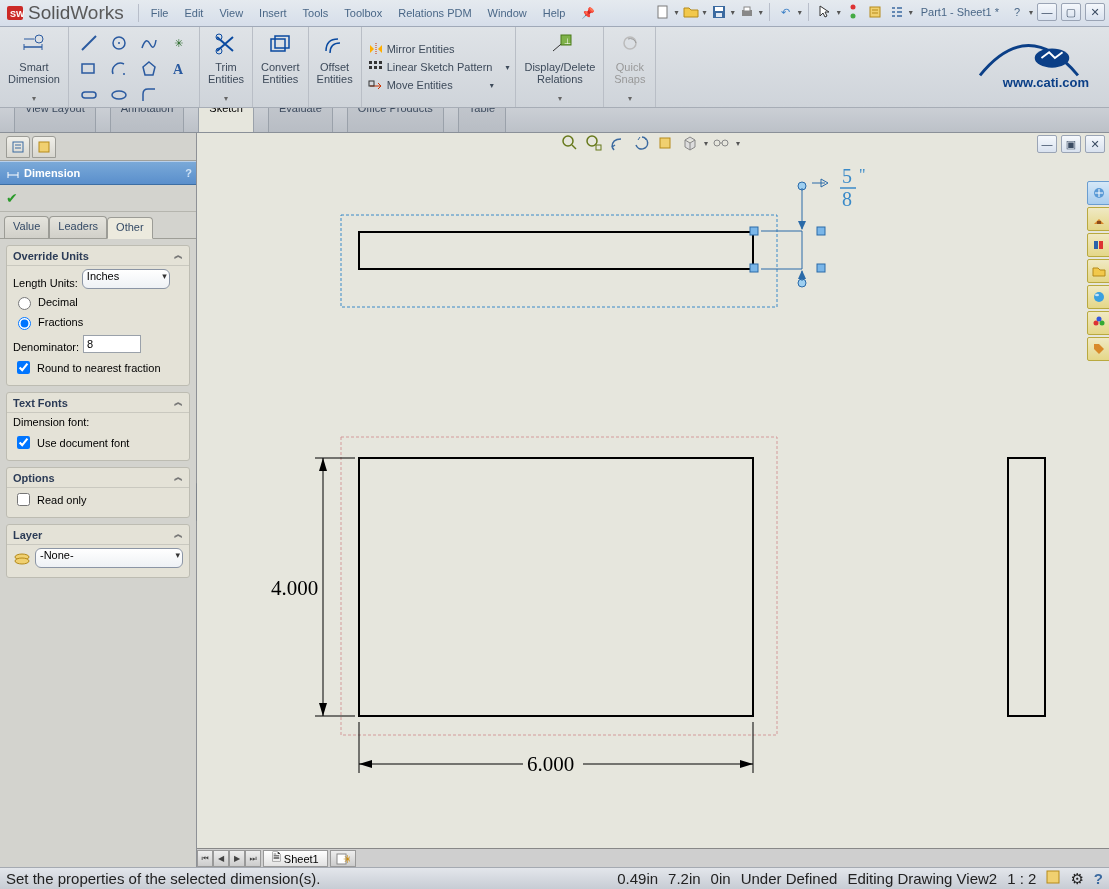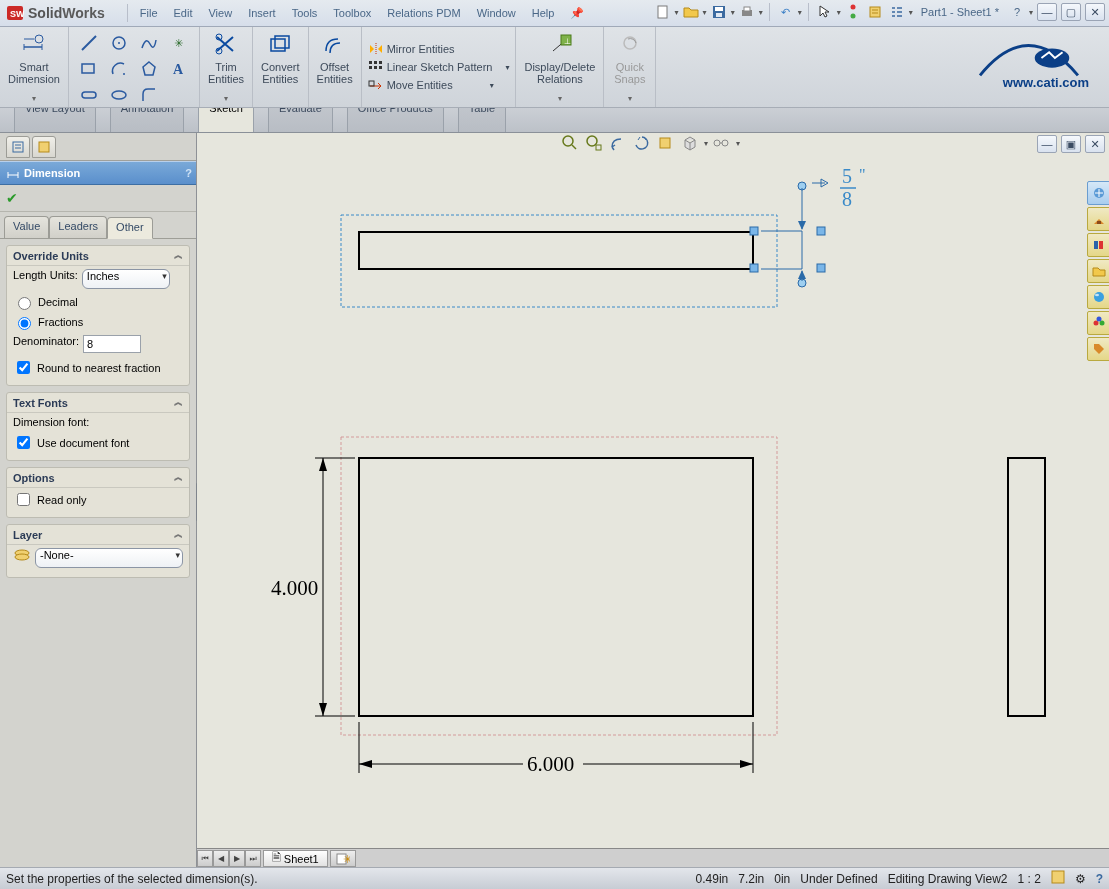--- a/index.html
+++ b/index.html
@@ -1,19 +1,19 @@
 <!DOCTYPE html>
 <html><head>
 <meta charset="utf-8">
 <style>
 html,body{margin:0;padding:0;font-family:"Segoe UI",Tahoma,Arial,sans-serif;font-size:11px;color:#000;background:#e8e8e8;overflow:hidden;width:1109px;height:889px}
 .titlebar{height:26px;background:linear-gradient(#e5eaef,#d6deea);display:flex;align-items:center;border-bottom:1px solid #a0a9b8;position:relative}
 .sw-logo{width:18px;height:18px;margin:0 4px 0 6px;display:flex;align-items:flex-end;justify-content:center}
 .sw-logo svg{width:18px;height:18px}
-.app-name{font-weight:700;color:#5b5b5b;font-size:14px;margin-right:18px}
+.app-name{font-weight:400;color:#5b5b5b;font-size:19px;margin-right:10px}
 .app-name .solid{color:#555}
 .menu{display:flex;color:#4a6787}
 .menu span{padding:4px 8px;cursor:default}
 .title-right{position:absolute;right:4px;top:3px;display:flex;align-items:center;gap:2px}
 .ticon{width:16px;height:16px;display:inline-flex;align-items:center;justify-content:center;margin:0 2px;color:#3b6aa0}
 .doc-name{color:#4a6787;margin:0 6px}
 .win-btn{width:18px;height:16px;border:1px solid #9aa4b5;margin-left:2px;background:linear-gradient(#f5f8fc,#d9e2ef);border-radius:2px;display:flex;align-items:center;justify-content:center;color:#3b4c63}
 .vsep{width:1px;height:18px;background:#b8beca;margin:0 4px}
 .ribbon-tools{height:80px;background:linear-gradient(#dfe3e7,#cfd4da);border-bottom:1px solid #a7adb6;display:flex;position:relative}
 .big-btn{display:flex;flex-direction:column;align-items:center;justify-content:flex-start;padding:4px 8px 0;min-width:52px;text-align:center;color:#3d4a5a;line-height:12px;border-right:1px solid #b9bec6;height:100%;box-sizing:border-box;position:relative}
@@ -41,34 +41,34 @@
 .pm-header .gicon{margin-right:4px}
 .pm-help{position:absolute;right:4px;color:#d0e3f6;font-weight:700}
 .pm-ok{height:22px;padding:2px 6px;border-bottom:1px solid #b5b5ae;display:flex;align-items:center}
 .prop-tabs{display:flex;padding:4px 0 0 4px;border-bottom:1px solid #9e9e97;height:22px;background:#d3d3ce}
 .prop-tab{padding:3px 8px;border:1px solid #9c9c96;border-bottom:none;margin-right:0;background:linear-gradient(#e5e4dd,#d1d0c9);border-radius:4px 4px 0 0;color:#344a66;cursor:default;font-size:11px}
 .prop-tab.active{background:#eceade;border-bottom:1px solid #eceade;position:relative;top:1px}
 .prop-body{padding:0 6px 6px;background:#d3d3ce}
 .section{background:#e4e2d7;border:1px solid #bdbcb2;border-radius:3px;margin-top:6px;padding-bottom:6px}
 .section-hd{font-weight:700;color:#2b3b56;padding:3px 6px;display:flex;justify-content:space-between;align-items:center;border-bottom:1px solid #c9c8bf}
 .collapse{font-size:9px;color:#777}
-.field-row{display:flex;align-items:flex-start;padding:3px 6px;gap:4px}
+.field-row{display:flex;align-items:flex-end;padding:3px 6px;gap:4px}
 .dropdown{height:18px;border:1px solid #8b95a5;background:linear-gradient(#fff,#eef1f5);padding:0 14px 0 4px;font-size:11px;position:relative;border-radius:6px}
 .dropdown:after{content:"▾";position:absolute;right:2px;top:1px;font-size:9px;color:#333}
 input[type=text].numbox{width:50px;height:16px;border:1px solid #9aa1aa;padding:0 3px;font-size:11px}
 .radio,.check{display:flex;align-items:center;gap:4px;padding:2px 6px}
 .btn-flat{border:1px solid #9aa1aa;background:linear-gradient(#f5f4ee,#e0dfd6);padding:2px 14px;border-radius:2px}
 .canvas{flex:1;position:relative;background:#e6e6dd}
 .canvas-tr{position:absolute;right:4px;top:2px;display:flex;gap:2px}
 .right-bar{position:absolute;right:0;top:48px;width:22px;display:flex;flex-direction:column;gap:2px;z-index:6}
 .right-bar .rb{width:22px;height:22px;background:linear-gradient(#f0e9c4,#e5d788);border:1px solid #b9a93f;border-radius:2px;display:flex;align-items:center;justify-content:center}
 .bottom-sheet-tabs{position:absolute;left:0;bottom:0;height:19px;right:0;background:#cfcfcf;border-top:1px solid #888;display:flex;align-items:center}
 .nav-btn{width:14px;height:15px;border:1px solid #999;background:linear-gradient(#eee,#ccc);display:flex;align-items:center;justify-content:center;font-size:8px;color:#444}
 .sheet-tab{height:15px;padding:0 8px;background:linear-gradient(#fff,#e2e2e2);border:1px solid #999;margin-left:2px;display:flex;align-items:center;gap:3px}
-.statusbar{position:absolute;left:0;right:0;bottom:0;height:21px;background:linear-gradient(#e3e6eb,#c7ccd4);border-top:1px solid #a5aab2;display:flex;align-items:center;padding:0 6px;font-size:12px;color:#222;justify-content:space-between}
+.statusbar{position:absolute;left:0;right:0;bottom:0;height:21px;background:linear-gradient(#e3e6eb,#c7ccd4);border-top:1px solid #a5aab2;display:flex;align-items:center;padding:0 6px;font-size:15px;color:#222;justify-content:space-between}
 .status-right{display:flex;align-items:center;gap:10px}
 .handle-sidebar{position:absolute;top:350px;left:196px;width:10px;height:36px;background:linear-gradient(#d0d4da,#a7adb6);border:1px solid #7e848c;border-radius:0 6px 6px 0;display:flex;align-items:center;justify-content:center;color:#555;font-size:9px}
 </style>
 </head>
 <body>
 
 <div class="titlebar">
   <span class="sw-logo">
     <svg viewBox="0 0 18 18">
         <rect x="1" y="2" width="16" height="14" rx="2" fill="#cc2a27"></rect>

